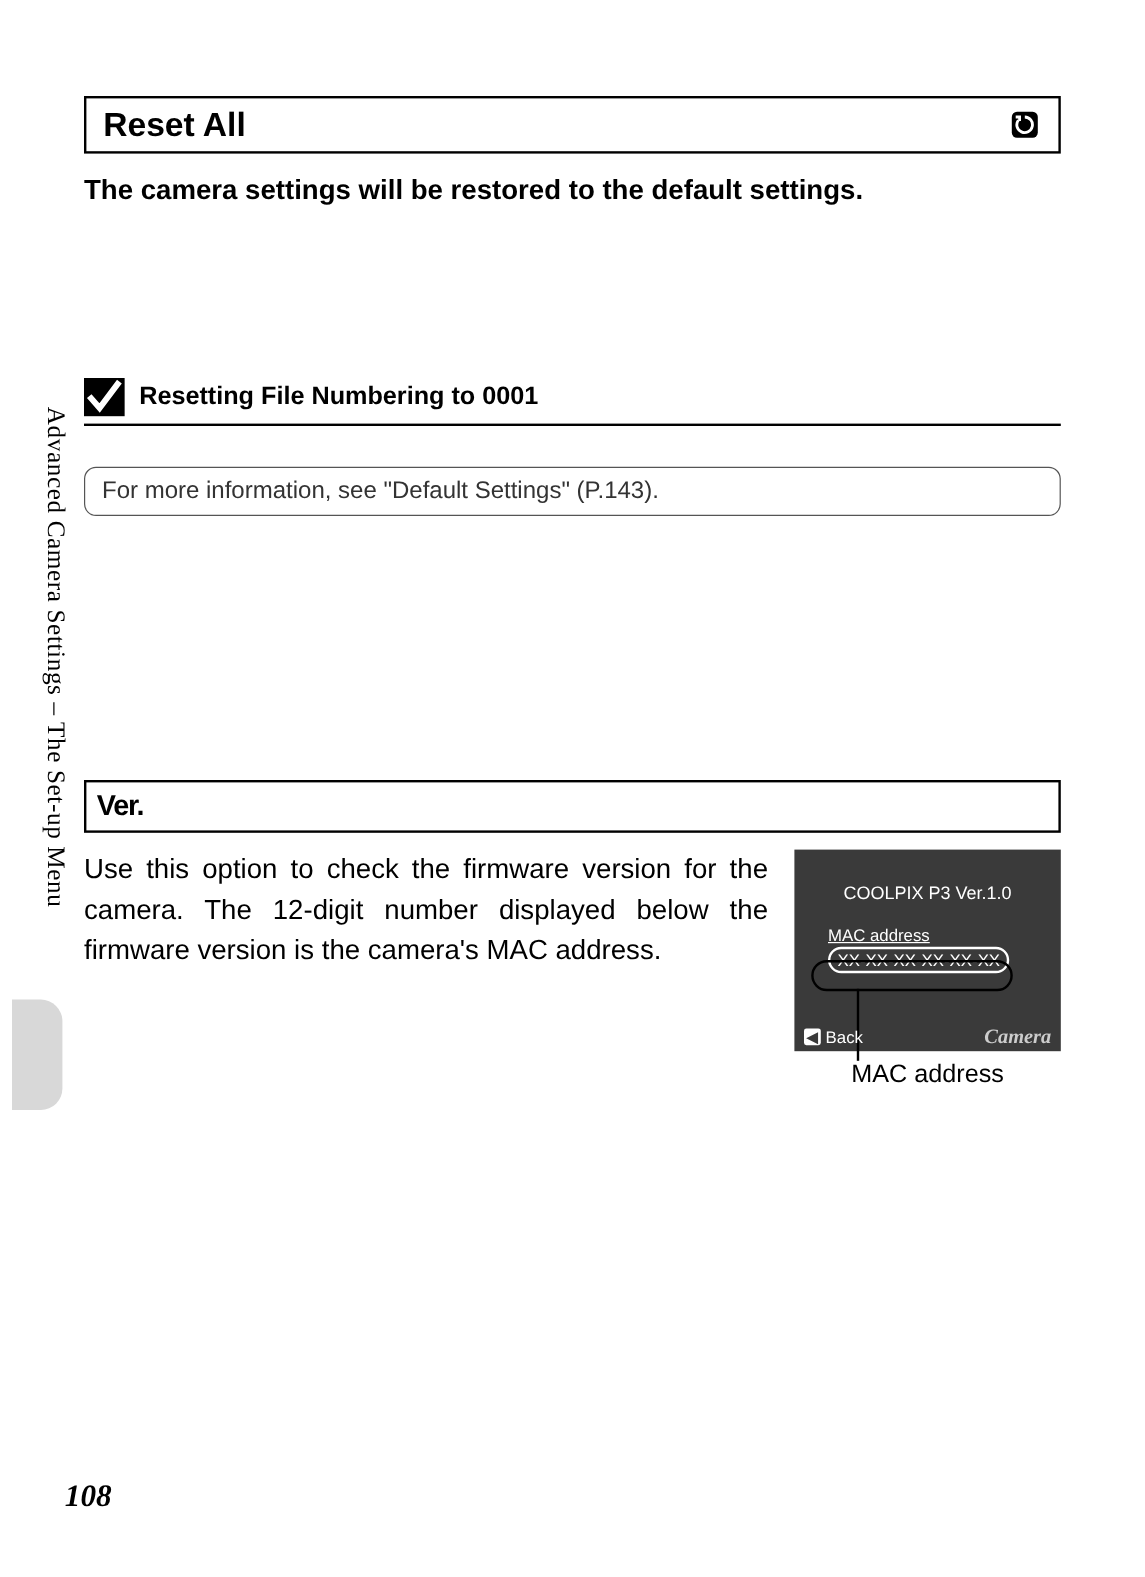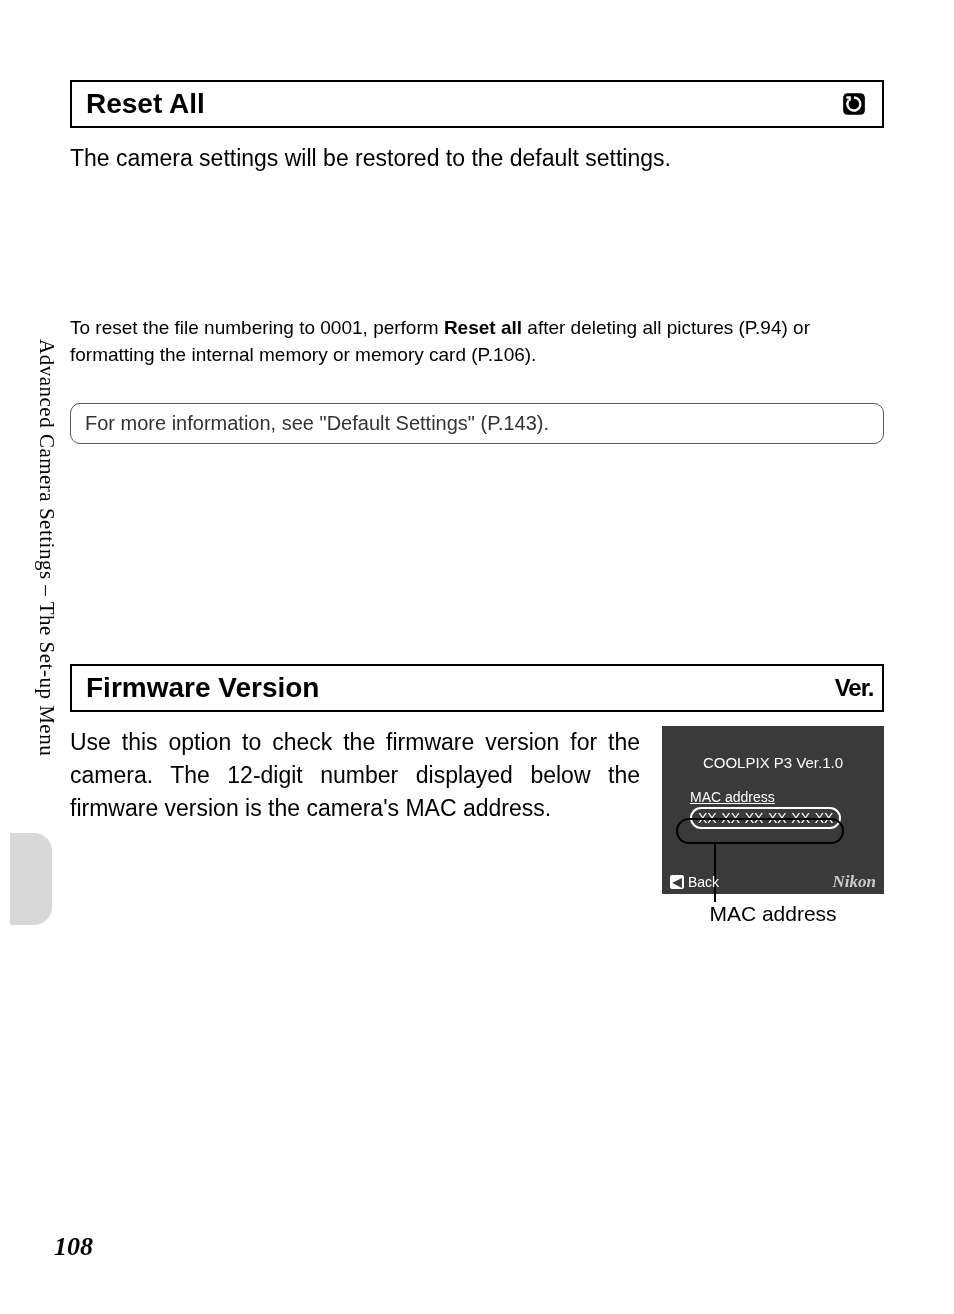--- a/index.html
+++ b/index.html
@@ -28,21 +28,21 @@
   .section-bar {
     border: 2px solid #000;
     padding: 6px 14px;
     display: flex;
     align-items: center;
     justify-content: space-between;
     margin-bottom: 14px;
   }
   .section-title { font-size: 28px; font-weight: 700; }
   .section-icon { width: 28px; height: 28px; display: flex; align-items: center; justify-content: center; }
-  .body-text { font-size: 23px; line-height: 1.45; font-weight: 400; color: #000; }
+  .body-text { font-size: 23px; line-height: 1.45; font-weight: 700; color: #000; }
   .note-block { margin-top: 140px; }
   .note-head { display: flex; align-items: center; gap: 12px; border-bottom: 2px solid #000; padding-bottom: 6px; margin-bottom: 8px; }
   .note-head-icon { width: 34px; height: 32px; }
   .note-title { font-size: 21px; font-weight: 700; }
   .note-body { font-size: 19px; line-height: 1.4; font-weight: 300; }
   .note-body b { font-weight: 700; }
   .info-box {
     border: 1.5px solid #555;
     border-radius: 10px;
     padding: 8px 14px;
@@ -104,46 +104,51 @@
       <svg viewBox="0 0 24 24" width="26" height="26">
         <rect x="2" y="2" width="20" height="20" rx="4" fill="#000"></rect>
         <path d="M12 6 a6 6 0 1 1 -5 2.5" stroke="#fff" stroke-width="2.2" fill="none"></path>
         <path d="M5 6 l3 0 l0 3" stroke="#fff" stroke-width="2.2" fill="none"></path>
       </svg>
     </span>
   </div>
   <p class="body-text">The camera settings will be restored to the default settings.</p>
 
   <div class="note-block">
-    <p class="note-body">
-      <span>To reset the file numbering to 0001, perform </span><b>Reset all</b><span> after deleting all pictures (P.94) or formatting the internal memory or memory card (P.106).</span>
-    </p>
+    <div class="note-head">
+      <span class="note-head-icon">
+        <svg viewBox="0 0 34 32" width="34" height="32">
+          <rect x="0" y="0" width="34" height="32" fill="#000"></rect>
+          <path d="M6 17 l7 8 l15 -20" stroke="#fff" stroke-width="5" fill="none" stroke-linecap="square"></path>
+        </svg>
+      </span>
+      <span class="note-title">Resetting File Numbering to 0001</span>
+    </div>
     <div class="info-box">For more information, see "Default Settings" (P.143).</div>
   </div>
 
   <div class="sec2">
     <div class="section-bar">
-      <span class="section-title">Firmware Version</span>
       <span class="section-icon ver-icon">Ver.</span>
     </div>
     <div class="sec2-row">
       <p class="sec2-text">Use this option to check the firmware version for the camera. The 12-digit number displayed below the firmware version is the camera's MAC address.</p>
       <div class="screen-wrap">
         <div class="screen">
           <div class="title">COOLPIX P3 Ver.1.0</div>
           <div class="mac-lbl">MAC address</div>
           <div class="screen-oval">XX-XX-XX-XX-XX-XX</div>
           <div class="screen-oval-outer"></div>
           <div class="screen-pointer"></div>
           <div class="screen-bottom">
             <span class="back-box">
               <span class="back-glyph">◀</span>
               <span>Back</span>
             </span>
-            <span class="nikon">Nikon</span>
+            <span class="nikon">Camera</span>
           </div>
         </div>
         <div class="caption">MAC address</div>
       </div>
     </div>
   </div>
 
   <div class="pagenum">108</div>
 </div>
 

